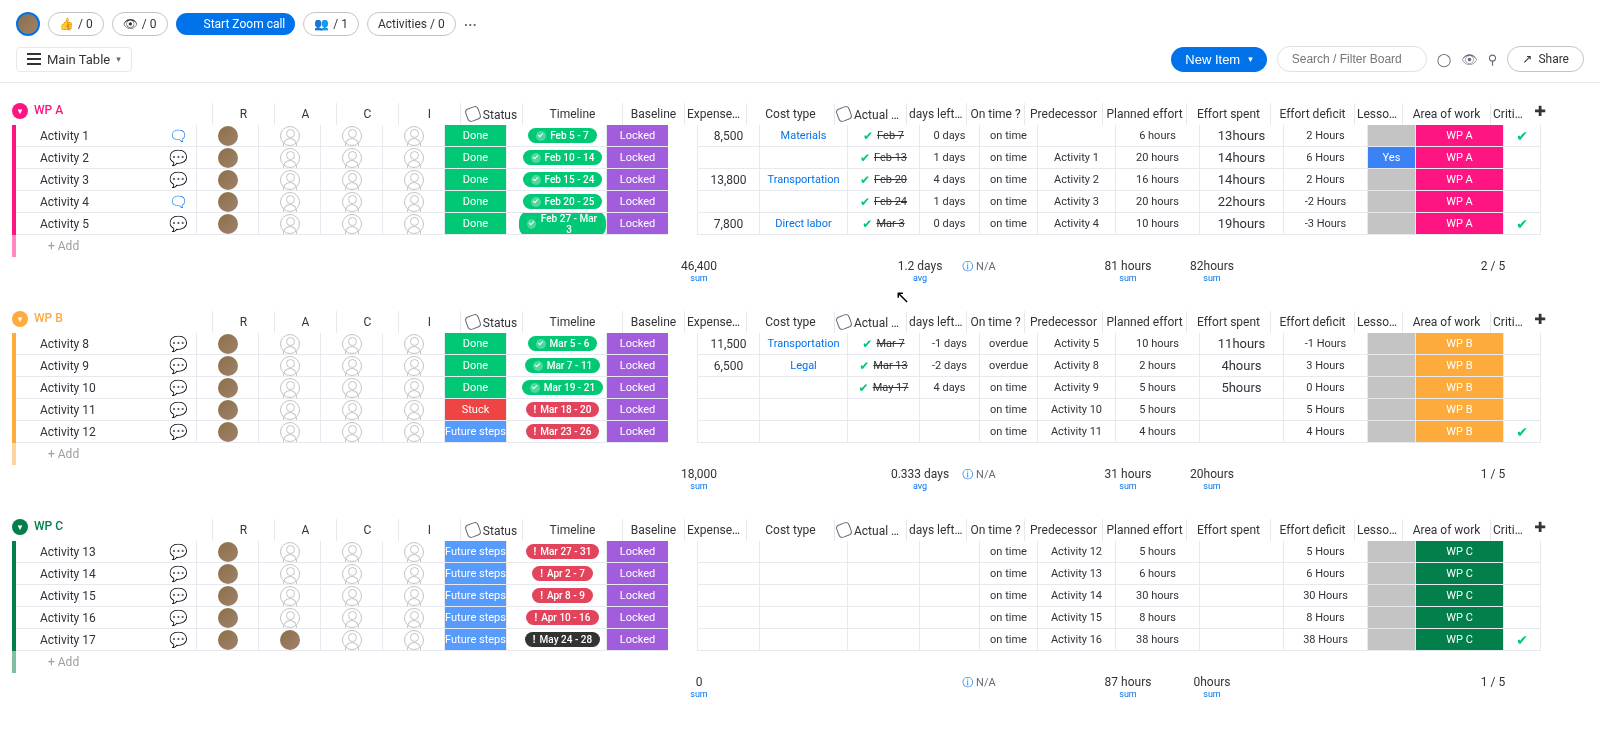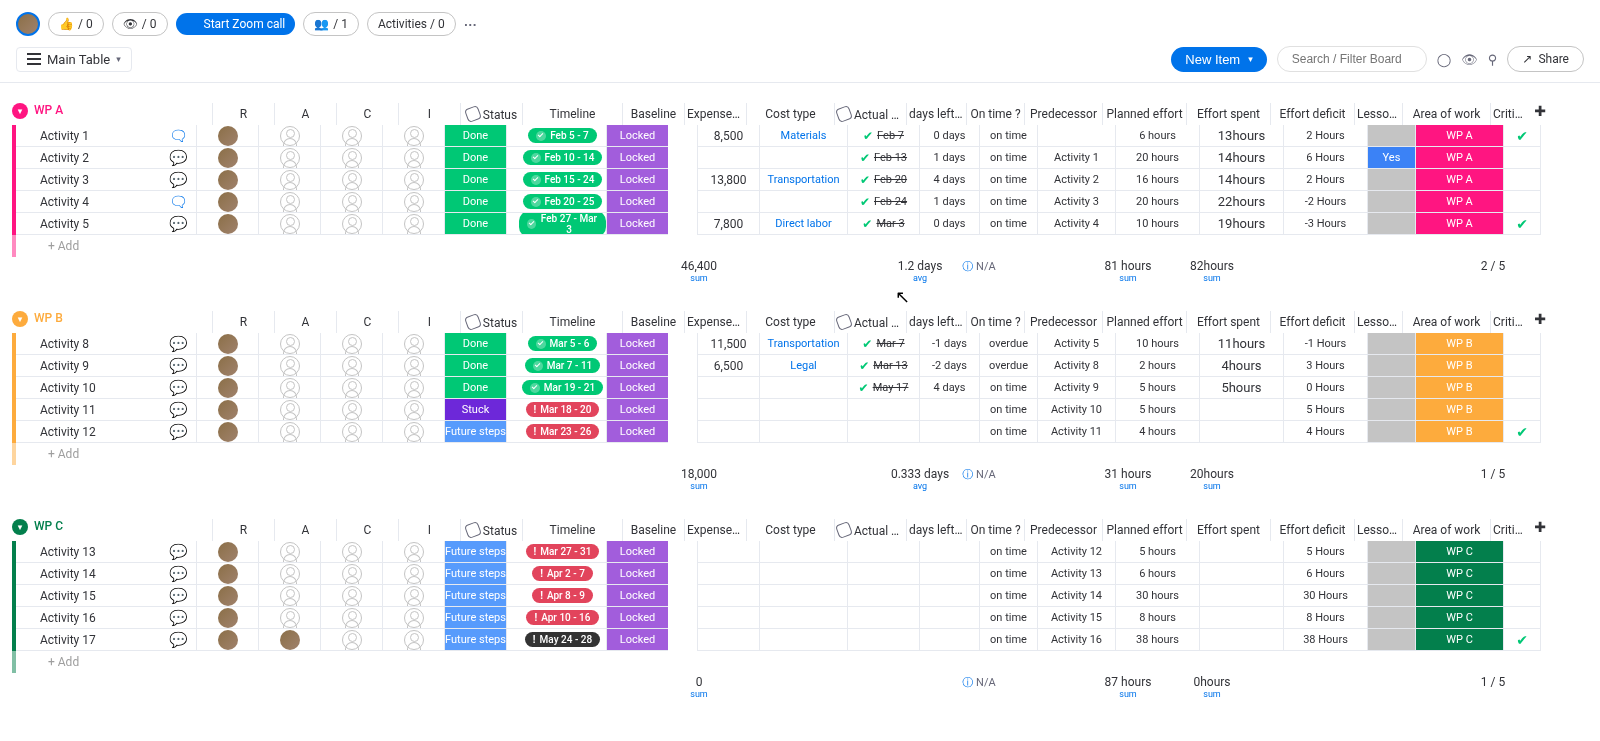--- a/index.html
+++ b/index.html
@@ -516,21 +516,21 @@
           </div>
           <div class="c pc">
             <span class="ph"></span>
           </div>
           <div class="c pc">
             <span class="ph"></span>
           </div>
           <div class="c pc">
             <span class="ph"></span>
           </div>
-    <div class="c sc" style="background:#6d28d9">Stuck</div>
+    <div class="c sc" style="background:#ef4444">Stuck</div>
     <div class="c tc">
             <span class="tpill" style="background:#e2445c"><span class="ex">!</span>Mar 18 - 20</span>
           </div>
     <div class="c bc">Locked</div>
     <div class="c ec"></div>
     <div class="c ctc"></div>
     <div class="c adc">
             <span class=""></span>
           </div>
     <div class="c dlc"></div>

